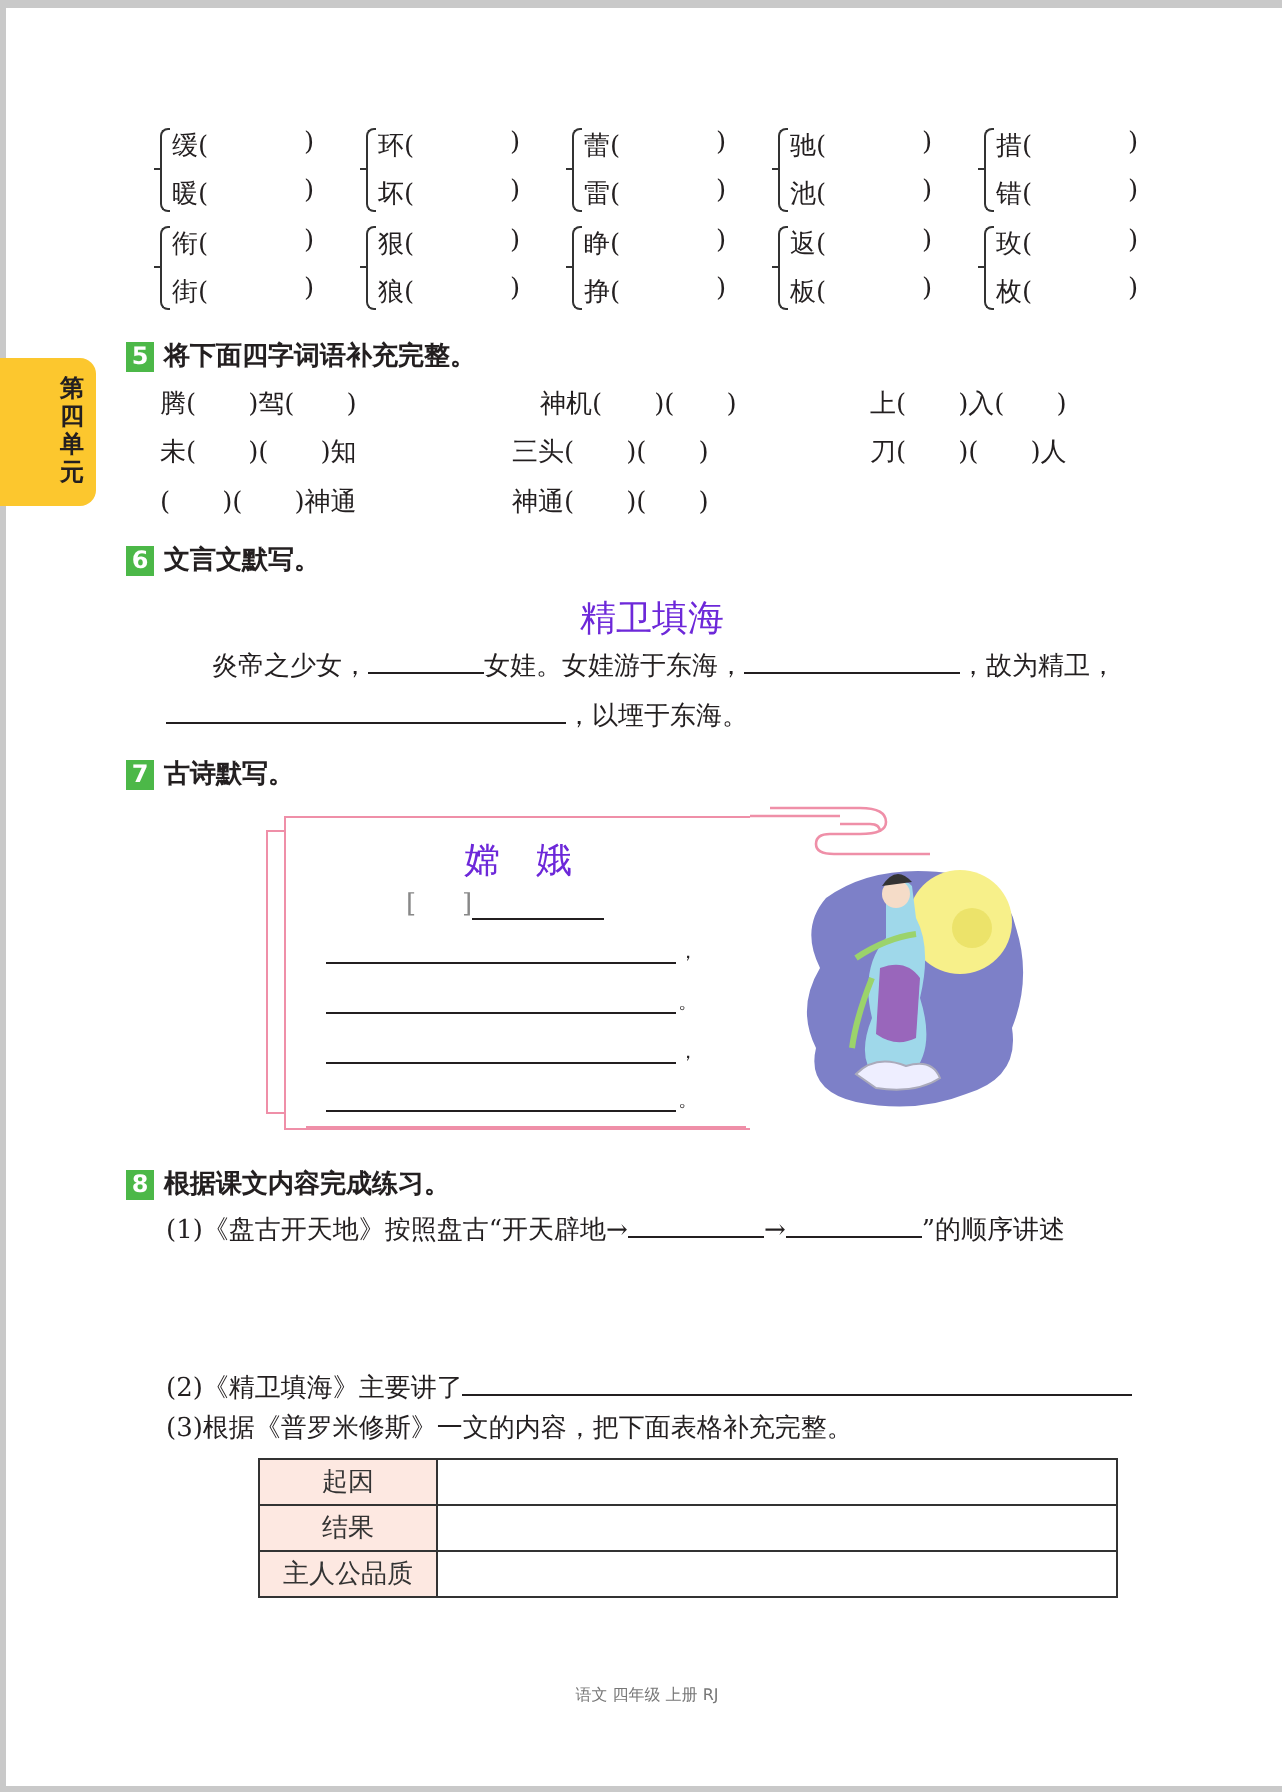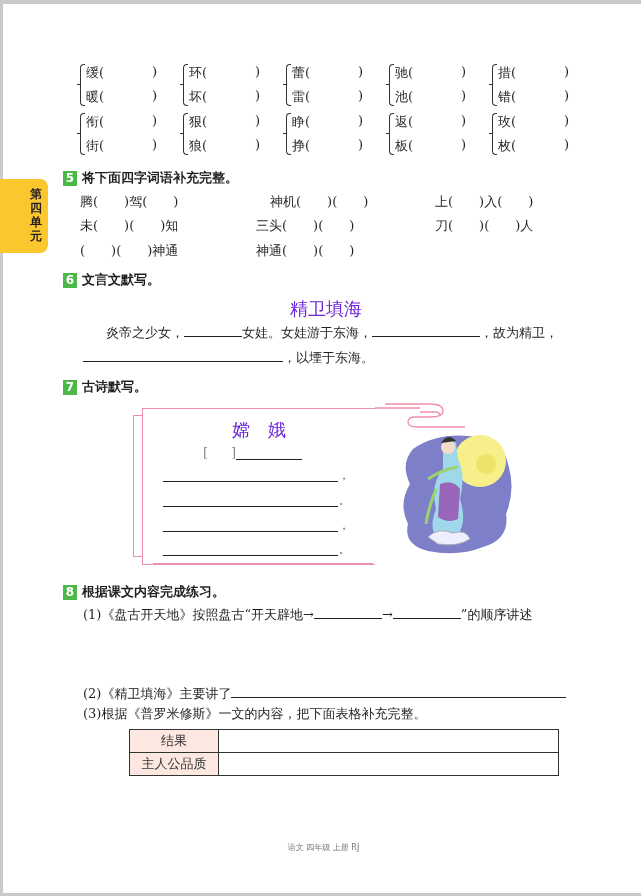--- a/index.html
+++ b/index.html
@@ -210,20 +210,24 @@
   <div class="abs serif" style="left:80px;top:602px;">
     <span>(1)《盘古开天地》按照盘古“开天辟地→</span><span class="blank" style="width:68px;"></span><span>→</span><span class="blank" style="width:68px;"></span><span>”的顺序讲述</span>
   </div>
   <div class="abs serif" style="left:80px;top:652px;margin-top:29px;">
     <span>(2)《精卫填海》主要讲了</span><span class="blank" style="width:335px;"></span>
   </div>
   <div class="abs serif" style="left:80px;top:701px;">(3)根据《普罗米修斯》一文的内容，把下面表格补充完整。</div>
 
   <table class="qtable">
     <tbody>
+        <tr>
+      <td class="lbl">起因</td>
+      <td></td>
+    </tr>
     <tr>
       <td class="lbl">结果</td>
       <td></td>
     </tr>
     <tr>
       <td class="lbl">主人公品质</td>
       <td></td>
     </tr>
   </tbody>
     </table>

